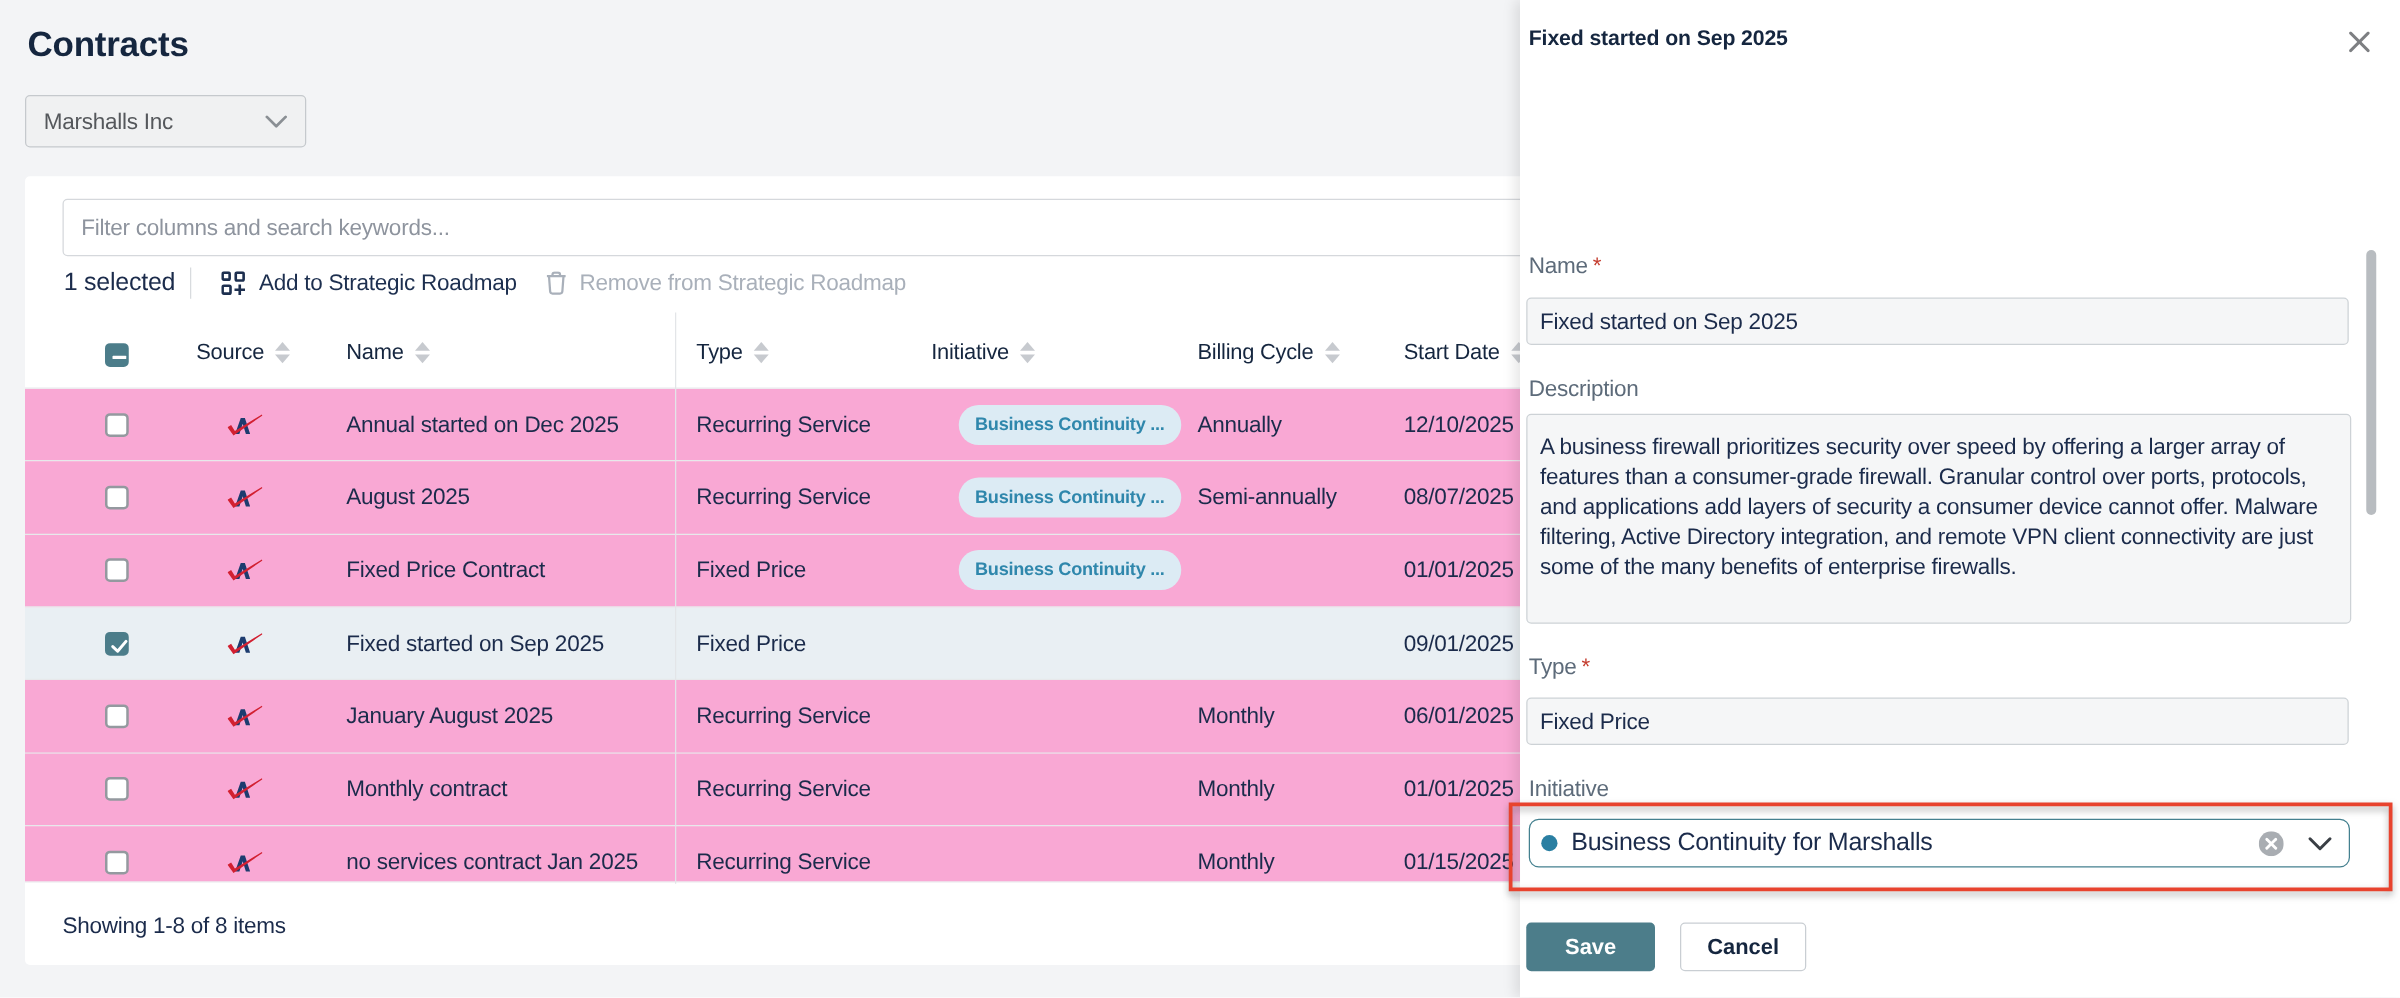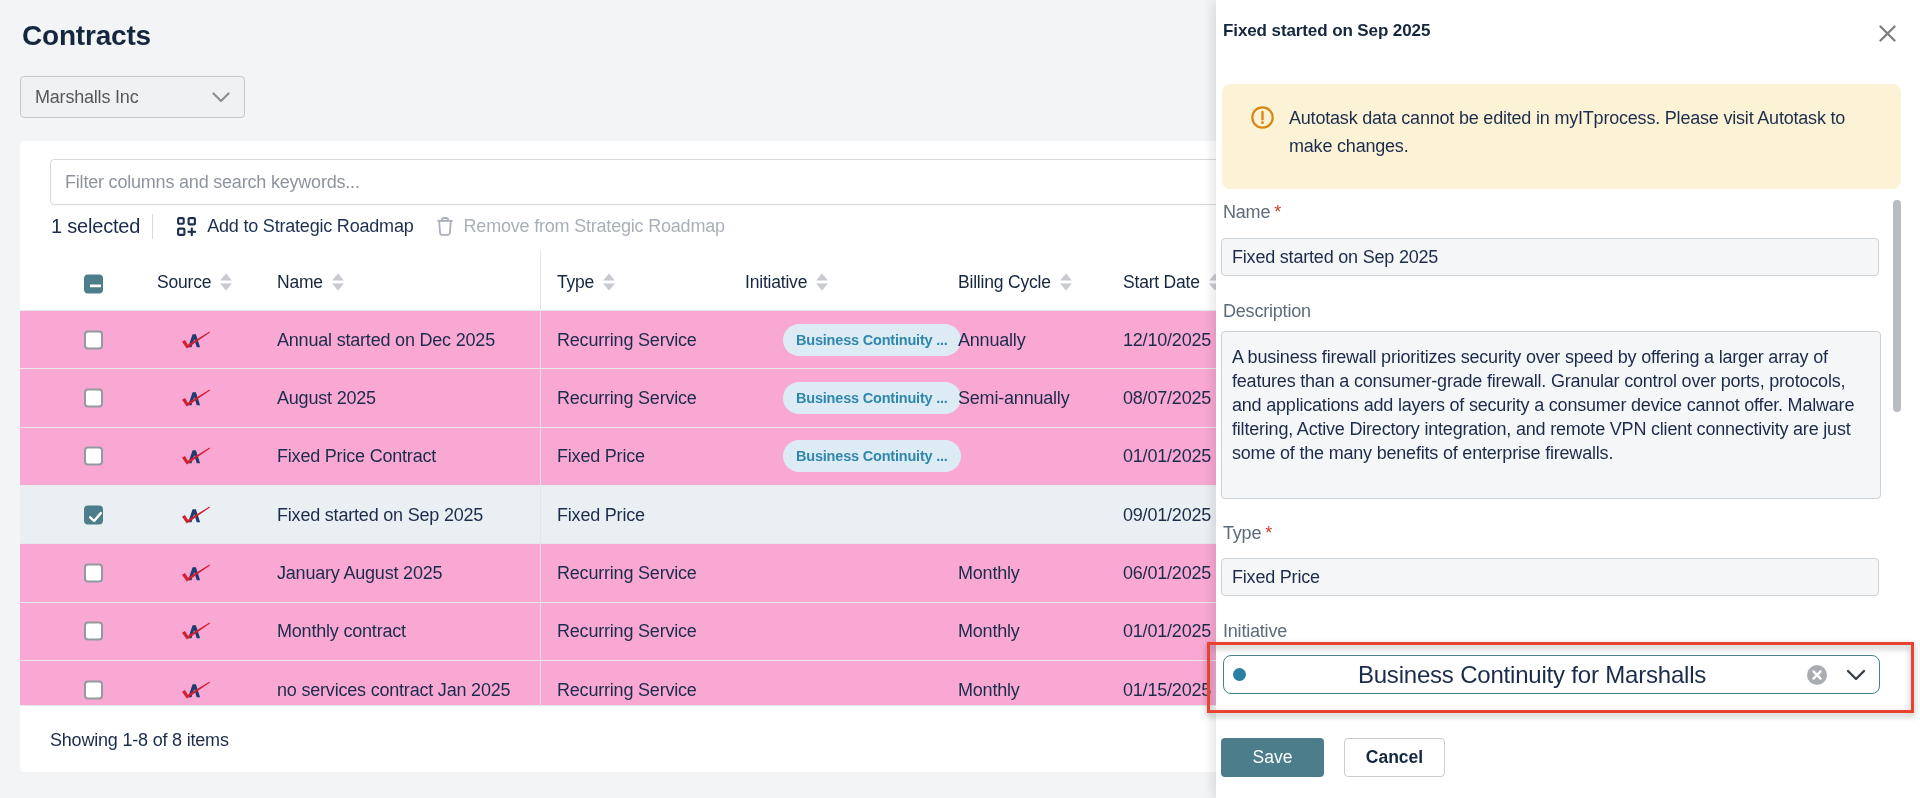--- a/index.html
+++ b/index.html
@@ -35,21 +35,21 @@
 
   .tbody { position:absolute; left:0; top:169px; width:1880px; height:396px; overflow:hidden; border-top:1px solid #e7e9eb; border-bottom:1px solid #e7e9eb; }
   .trow { position:relative; width:100%; height:58.35px; border-bottom:1px solid #e7e9eb; background:#f9a8d4; }
   .trow.selected { background:#e9eff3; }
   .trow .cell { position:absolute; top:50%; transform:translateY(-50%); font-size:18px; color:#1b2b4b; white-space:nowrap; display:flex; align-items:center; }
 
   .col-check  { left:64px; }
   .col-source { left:162px; }
   .col-name   { left:257px; }
   .col-type   { left:537px; }
-  .col-init   { left:763px;text-align:center; }
+  .col-init   { left:747px;text-align:center; }
   .col-bill   { left:938px; }
   .col-date   { left:1103px; }
 
   .vdivider { position:absolute; left:520px; top:109px; width:1px; height:457px; background:#e3e5e8; }
 
   .checkbox { display:inline-block; width:19px; height:19px; border-radius:4px; border:2px solid #94999f; background:#fff; cursor:pointer; position:relative; }
   .checkbox.checked, .checkbox.indeterminate { background:#4c7d8a; border-color:#4c7d8a; }
   .checkbox svg { position:absolute; left:0; top:0; }
 
   .chip { display:inline-block; background:#dcebf4; color:#2f87ac; font-size:14.5px; font-weight:bold; border-radius:16px; padding:0 13px; line-height:32px; height:32px; }
@@ -67,26 +67,26 @@
 
   .fld-label { position:absolute; left:7px; font-size:18px; color:#5d6b7a; line-height:22px; }
   .fld-label .req { color:#c43d2f; margin-left:4px; }
 
   .fld-input { position:absolute; left:5px; width:658px; height:38px; background:#f5f6f7; border:1px solid #cdd2d6; border-radius:4px; font-size:18px; color:#1b2b4b; display:flex; align-items:center; padding:0 10px; }
 
   .fld-textarea { position:absolute; left:5px; top:331px; width:660px; height:168px; background:#f5f6f7; border:1px solid #cdd2d6; border-radius:4px; font-size:18px; line-height:24px; color:#1b2b4b; padding:13px 10px; }
 
   .init-select { position:absolute; left:7px; top:655px; width:657px; height:39px; background:#fff; border:1.5px solid #44808f; border-radius:8px; display:flex; align-items:center; padding:0 9px; cursor:pointer; }
   .init-dot { width:13px; height:13px; border-radius:50%; background:#2a7fa2; margin-left:0; }
-  .init-text { font-size:24px; color:#1b2b4b; margin-left:11px; flex:1;text-align:center; }
+  .init-text { font-size:20px; color:#1b2b4b; margin-left:11px; flex:1; }
   .clear-btn { width:20px; height:20px; margin-right:19px; cursor:pointer; }
 
   .red-annotation { position:absolute; left:-9px; top:642px; width:707px; height:71px; border:3px solid #e8432e; filter:drop-shadow(0 3px 3px rgba(90,90,90,0.5)); pointer-events:none; }
 
-  .btn-save { position:absolute; left:5px; top:738px; width:103px; height:39px; background:#4c7d8a; color:#ffffff; font-size:17.5px; font-weight:normal; border:none; border-radius:4px; cursor:pointer; font-family:"Liberation Sans",sans-serif; }
+  .btn-save { position:absolute; left:5px; top:738px; width:103px; height:39px; background:#4c7d8a; color:#ffffff; font-size:17.5px; font-weight:bold; border:none; border-radius:4px; cursor:pointer; font-family:"Liberation Sans",sans-serif; }
   .btn-cancel { position:absolute; left:128px; top:738px; width:101px; height:39px; background:#ffffff; color:#15263f; font-size:17.5px; font-weight:bold; border:1px solid #c9ced3; border-radius:4px; cursor:pointer; font-family:"Liberation Sans",sans-serif; }
 
   .scroll-thumb { position:absolute; left:677px; top:200px; width:8px; height:212px; background:#b8bcc0; border-radius:4px; }
 </style>
 </head>
 <body>
 
 <div class="page-title">Contracts</div>
 
 <div class="company-select">
@@ -300,30 +300,20 @@
 
 <div class="drawer">
   <div class="drawer-title">Fixed started on Sep 2025</div>
   <div class="close-btn">
     <svg width="17" height="17" viewBox="0 0 17 17">
       <line x1="1.5" y1="1.5" x2="15.5" y2="15.5" stroke="#7d7f82" stroke-width="2.3" stroke-linecap="round"></line>
       <line x1="15.5" y1="1.5" x2="1.5" y2="15.5" stroke="#7d7f82" stroke-width="2.3" stroke-linecap="round"></line>
     </svg>
   </div>
 
-  <div class="warn-banner">
-    <div class="warn-icon-wrap">
-      <svg width="23" height="23" viewBox="0 0 23 23">
-        <circle cx="11.5" cy="11.5" r="10.2" fill="none" stroke="#d8860e" stroke-width="2.2"></circle>
-        <line x1="11.5" y1="6" x2="11.5" y2="13.4" stroke="#d8860e" stroke-width="2.3" stroke-linecap="round"></line>
-        <circle cx="11.5" cy="16.7" r="1.4" fill="#d8860e"></circle>
-      </svg>
-    </div>
-    <div class="warn-text">Autotask data cannot be edited in myITprocess. Please visit Autotask to make changes.</div>
-  </div>
 
   <div class="fld-label" style="top:201px"><span>Name</span><span class="req">*</span></div>
   <div class="fld-input" style="top:238px">
       <span>Fixed started on Sep 2025</span>
     </div>
 
   <div class="fld-label" style="top:300px"><span>Description</span></div>
   <div class="fld-textarea"><span>A business firewall prioritizes security over speed by offering a larger array of features than a consumer-grade firewall. Granular control over ports, protocols, and applications add layers of security a consumer device cannot offer. Malware filtering, Active Directory integration, and remote VPN client connectivity are just some of the many benefits of enterprise firewalls.</span></div>
 
   <div class="fld-label" style="top:522px"><span>Type</span><span class="req">*</span></div>

